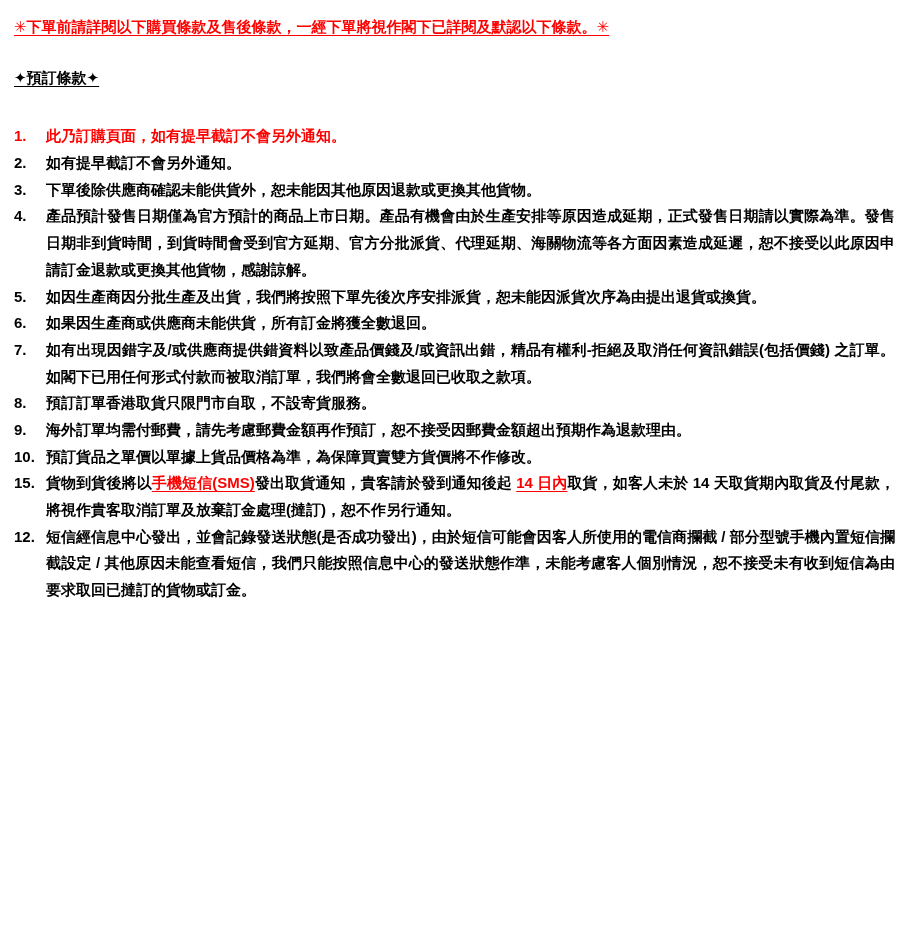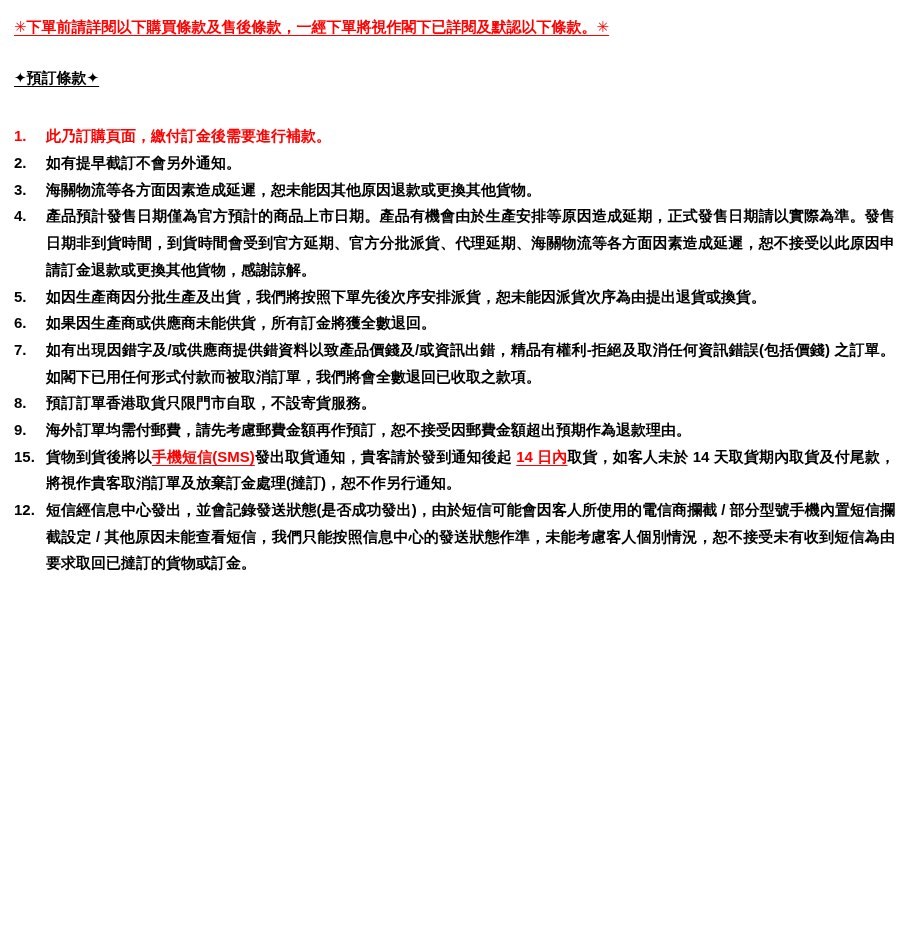--- a/index.html
+++ b/index.html
@@ -41,29 +41,29 @@
 </style>
 </head>
 <body>
 
 <div class="page">
   <div class="doc-title">✳下單前請詳閱以下購買條款及售後條款，一經下單將視作閣下已詳閱及默認以下條款。✳</div>
   <div class="section-heading">✦預訂條款✦</div>
   <ol class="terms">
       <li class="term">
         <span class="term-num style-red">1.</span>
-        <span class="term-body"><span class="style-red">此乃訂購頁面，繳付訂金後需要進行補款。</span></span>
+        <span class="term-body"><span class="style-red">此乃訂購頁面，如有提早截訂不會另外通知。</span></span>
       </li>
       <li class="term">
         <span class="term-num">2.</span>
         <span class="term-body"><span>如有提早截訂不會另外通知。</span></span>
       </li>
       <li class="term">
         <span class="term-num">3.</span>
-        <span class="term-body"><span>海關物流等各方面因素造成延遲，恕未能因其他原因退款或更換其他貨物。</span></span>
+        <span class="term-body"><span>下單後除供應商確認未能供貨外，恕未能因其他原因退款或更換其他貨物。</span></span>
       </li>
       <li class="term">
         <span class="term-num">4.</span>
         <span class="term-body"><span>產品預計發售日期僅為官方預計的商品上市日期。產品有機會由於生產安排等原因造成延期，正式發售日期請以實際為準。發售日期非到貨時間，到貨時間會受到官方延期、官方分批派貨、代理延期、海關物流等各方面因素造成延遲，恕不接受以此原因申請訂金退款或更換其他貨物，感謝諒解。</span></span>
       </li>
       <li class="term">
         <span class="term-num">5.</span>
         <span class="term-body"><span>如因生產商因分批生產及出貨，我們將按照下單先後次序安排派貨，恕未能因派貨次序為由提出退貨或換貨。</span></span>
       </li>
       <li class="term">
@@ -76,20 +76,24 @@
       </li>
       <li class="term">
         <span class="term-num">8.</span>
         <span class="term-body"><span>預訂訂單香港取貨只限門市自取，不設寄貨服務。</span></span>
       </li>
       <li class="term">
         <span class="term-num">9.</span>
         <span class="term-body"><span>海外訂單均需付郵費，請先考慮郵費金額再作預訂，恕不接受因郵費金額超出預期作為退款理由。</span></span>
       </li>
       <li class="term">
+        <span class="term-num">10.</span>
+        <span class="term-body"><span>預訂貨品之單價以單據上貨品價格為準，為保障買賣雙方貨價將不作修改。</span></span>
+      </li>
+      <li class="term">
         <span class="term-num">15.</span>
         <span class="term-body"><span>貨物到貨後將以</span><span class="style-red-underline">手機短信(SMS)</span><span>發出取貨通知，貴客請於發到通知後起 </span><span class="style-red-underline">14 日內</span><span>取貨，如客人未於 14 天取貨期內取貨及付尾款，將視作貴客取消訂單及放棄訂金處理(撻訂)，恕不作另行通知。</span></span>
       </li>
       <li class="term">
         <span class="term-num">12.</span>
         <span class="term-body"><span>短信經信息中心發出，並會記錄發送狀態(是否成功發出)，由於短信可能會因客人所使用的電信商攔截 / 部分型號手機內置短信攔截設定 / 其他原因未能查看短信，我們只能按照信息中心的發送狀態作準，未能考慮客人個別情況，恕不接受未有收到短信為由要求取回已撻訂的貨物或訂金。</span></span>
       </li>
     </ol>
 </div>
 

